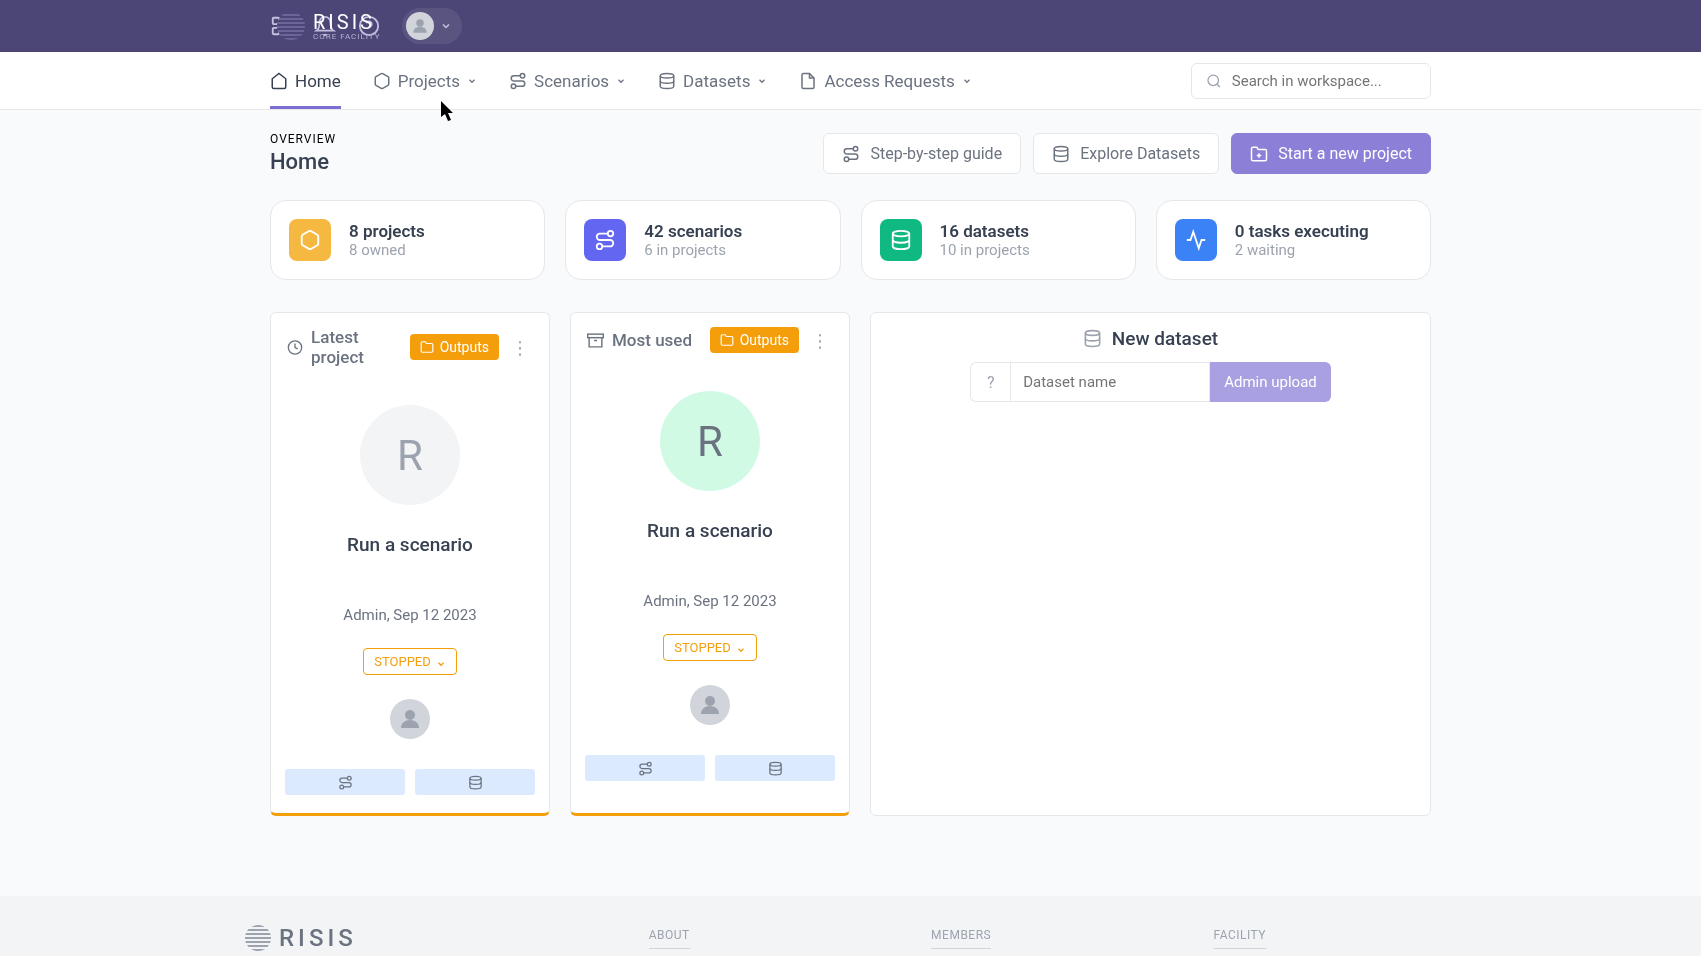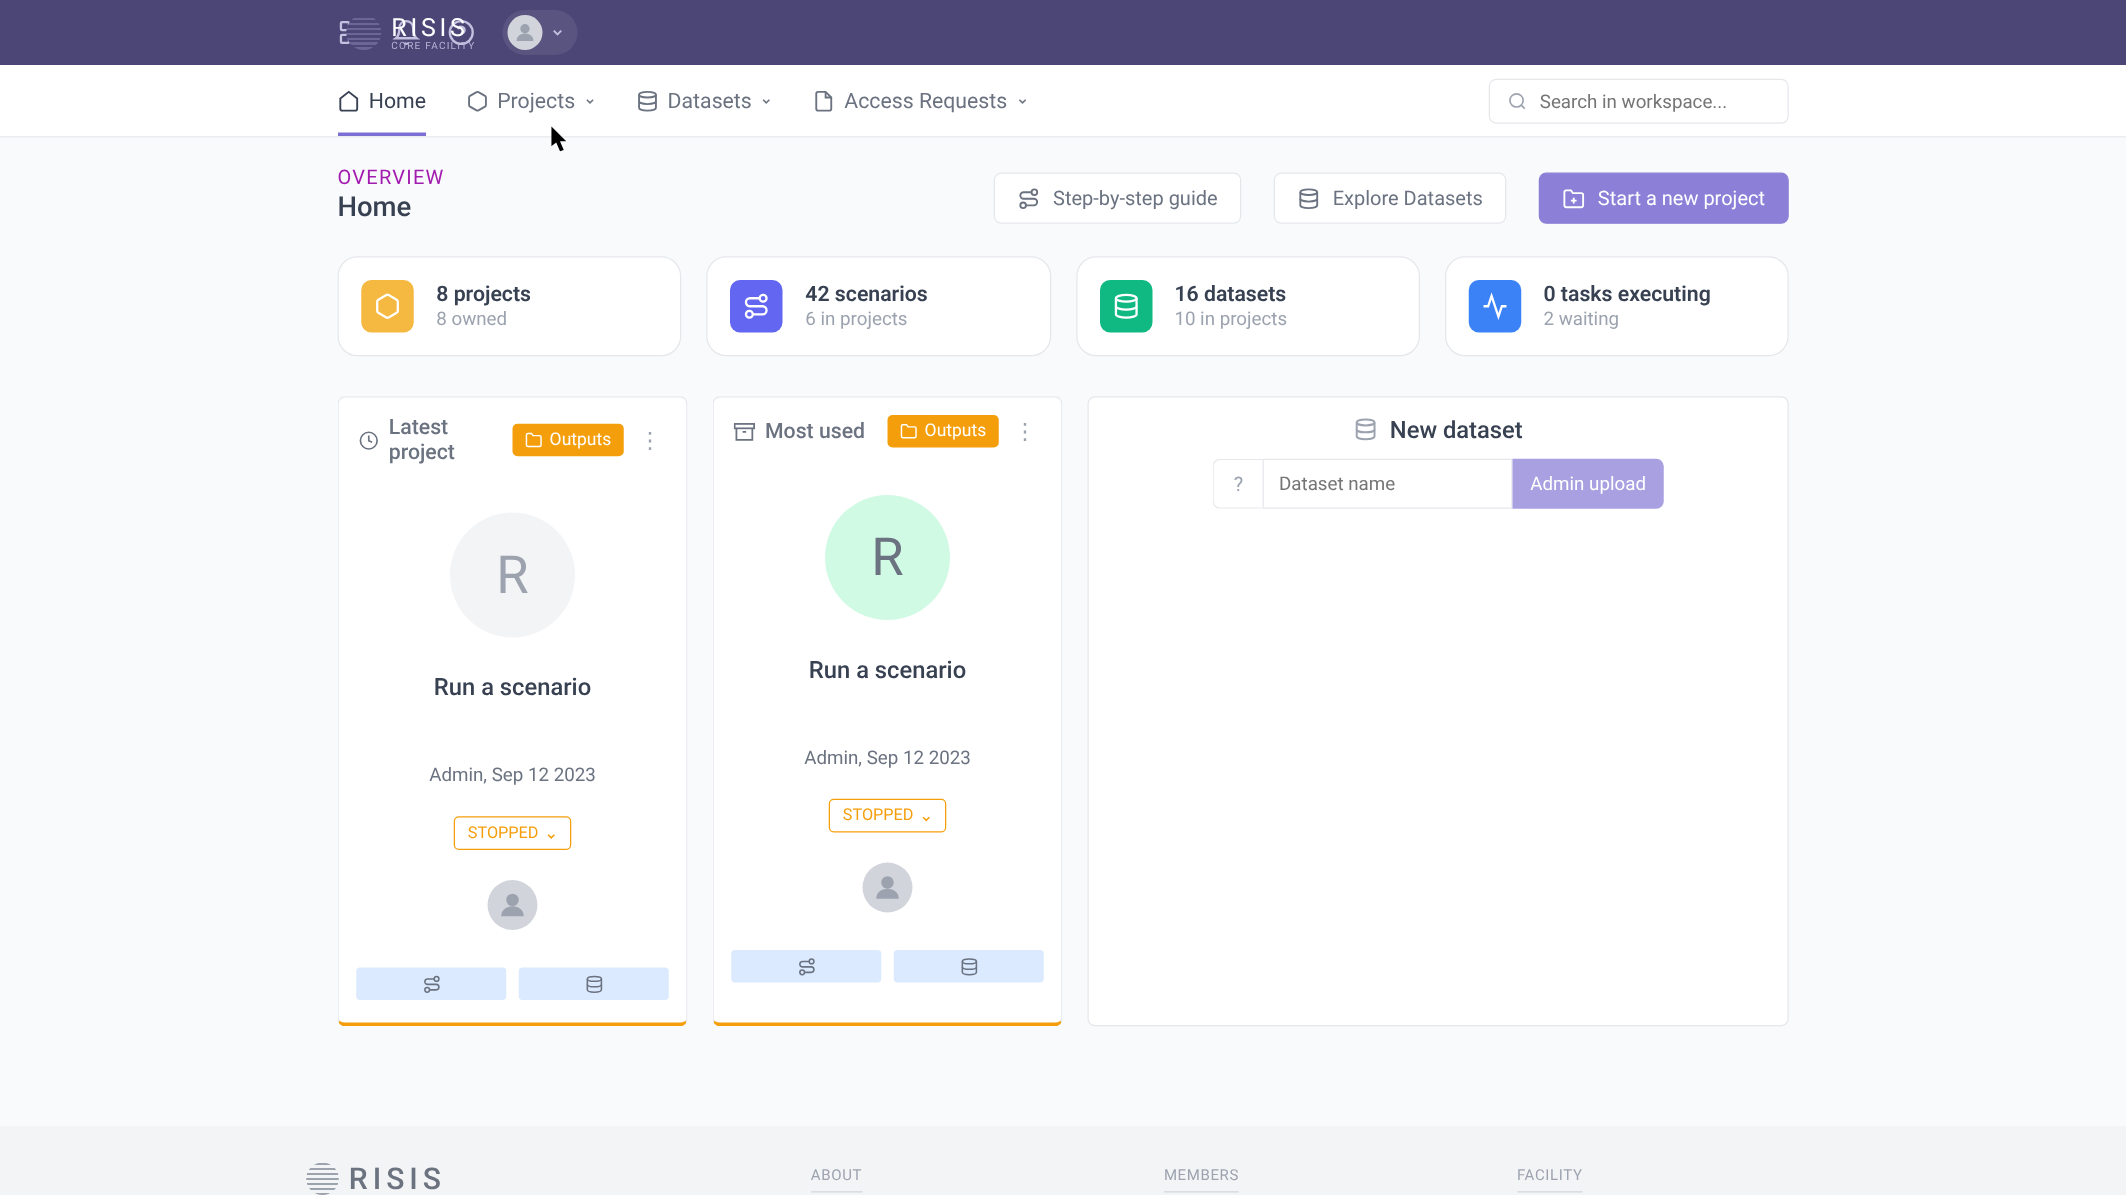--- a/index.html
+++ b/index.html
@@ -136,33 +136,33 @@
       padding: 22px 270px 80px;
     }
 
     .header-row {
       display: flex;
       justify-content: space-between;
       align-items: flex-end;
       margin-bottom: 26px;
     }
     .overview-label {
-      font-size: 16px;
-      color: #a21caf;
+      font-size: 12px;
+      color: #000000;
       letter-spacing: 1px;
     }
     .page-title {
       font-size: 22px;
       font-weight: 500;
       color: #374151;
       margin-top: 3px;
     }
     .header-actions {
       display: flex;
-      gap: 26px;
+      gap: 12px;
     }
     .btn {
       display: flex;
       align-items: center;
       gap: 10px;
       border: 1px solid #e5e7eb;
       background: #fff;
       border-radius: 6px;
       padding: 10px 18px;
       font-size: 16px;
@@ -496,20 +496,31 @@
       <svg width="18" height="18" viewBox="0 0 24 24" fill="none" stroke="currentColor" stroke-width="2">
           <path d="M3 9l9-7 9 7v11a2 2 0 0 1-2 2H5a2 2 0 0 1-2-2z"></path>
         </svg>
       <span>Home</span>
     </div>
     <div class="nav-item">
       <svg width="18" height="18" viewBox="0 0 24 24" fill="none" stroke="currentColor" stroke-width="2">
           <path d="M21 16V8a2 2 0 0 0-1-1.73l-7-4a2 2 0 0 0-2 0l-7 4A2 2 0 0 0 3 8v8a2 2 0 0 0 1 1.73l7 4a2 2 0 0 0 2 0l7-4A2 2 0 0 0 21 16z"></path>
         </svg>
       <span>Projects</span>
+      <svg width="10" height="10" viewBox="0 0 24 24" fill="none" stroke="currentColor" stroke-width="3">
+          <polyline points="6 9 12 15 18 9"></polyline>
+        </svg>
+    </div>
+    <div class="nav-item">
+      <svg width="18" height="18" viewBox="0 0 24 24" fill="none" stroke="currentColor" stroke-width="2">
+          <circle cx="6" cy="19" r="3"></circle>
+          <path d="M9 19h8.5a3.5 3.5 0 0 0 0-7h-11a3.5 3.5 0 0 1 0-7H15"></path>
+          <circle cx="18" cy="5" r="3"></circle>
+        </svg>
+      <span>Scenarios</span>
       <svg width="10" height="10" viewBox="0 0 24 24" fill="none" stroke="currentColor" stroke-width="3">
           <polyline points="6 9 12 15 18 9"></polyline>
         </svg>
     </div>
     <div class="nav-item">
       <svg width="18" height="18" viewBox="0 0 24 24" fill="none" stroke="currentColor" stroke-width="2">
           <ellipse cx="12" cy="5" rx="9" ry="3"></ellipse>
           <path d="M21 12c0 1.66-4 3-9 3s-9-1.34-9-3"></path>
           <path d="M3 5v14c0 1.66 4 3 9 3s9-1.34 9-3V5"></path>
         </svg>

